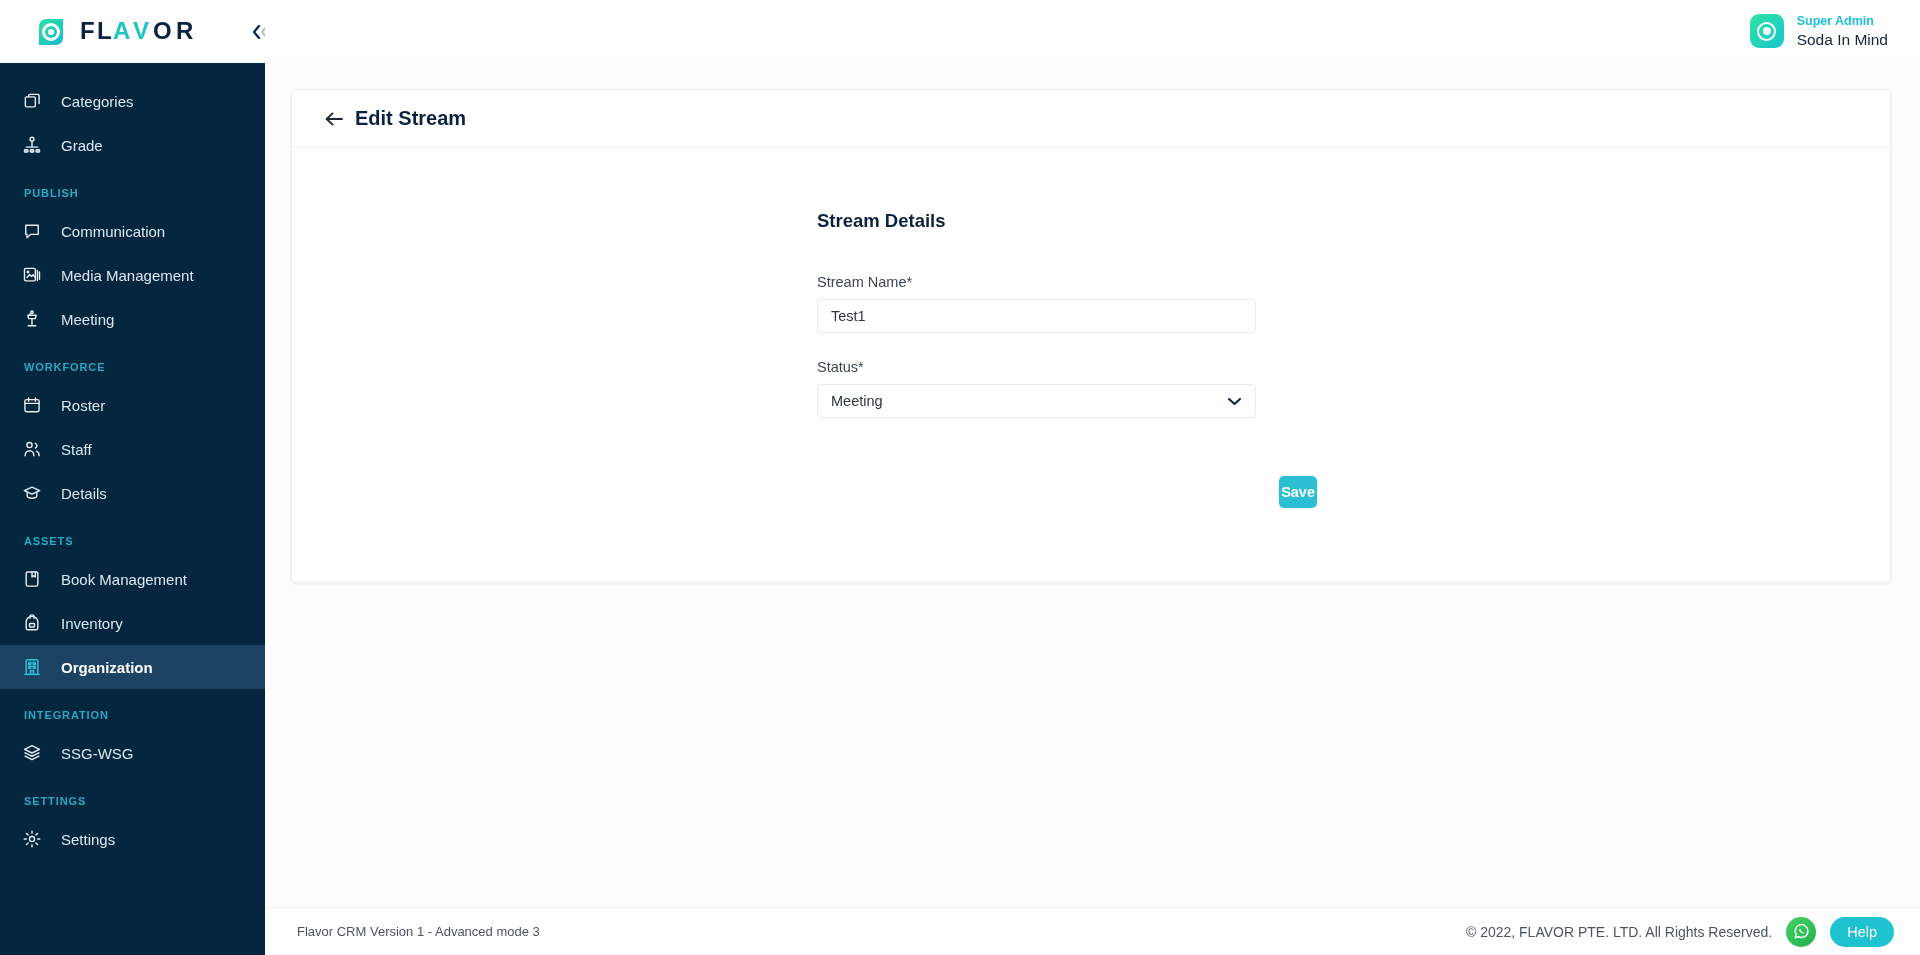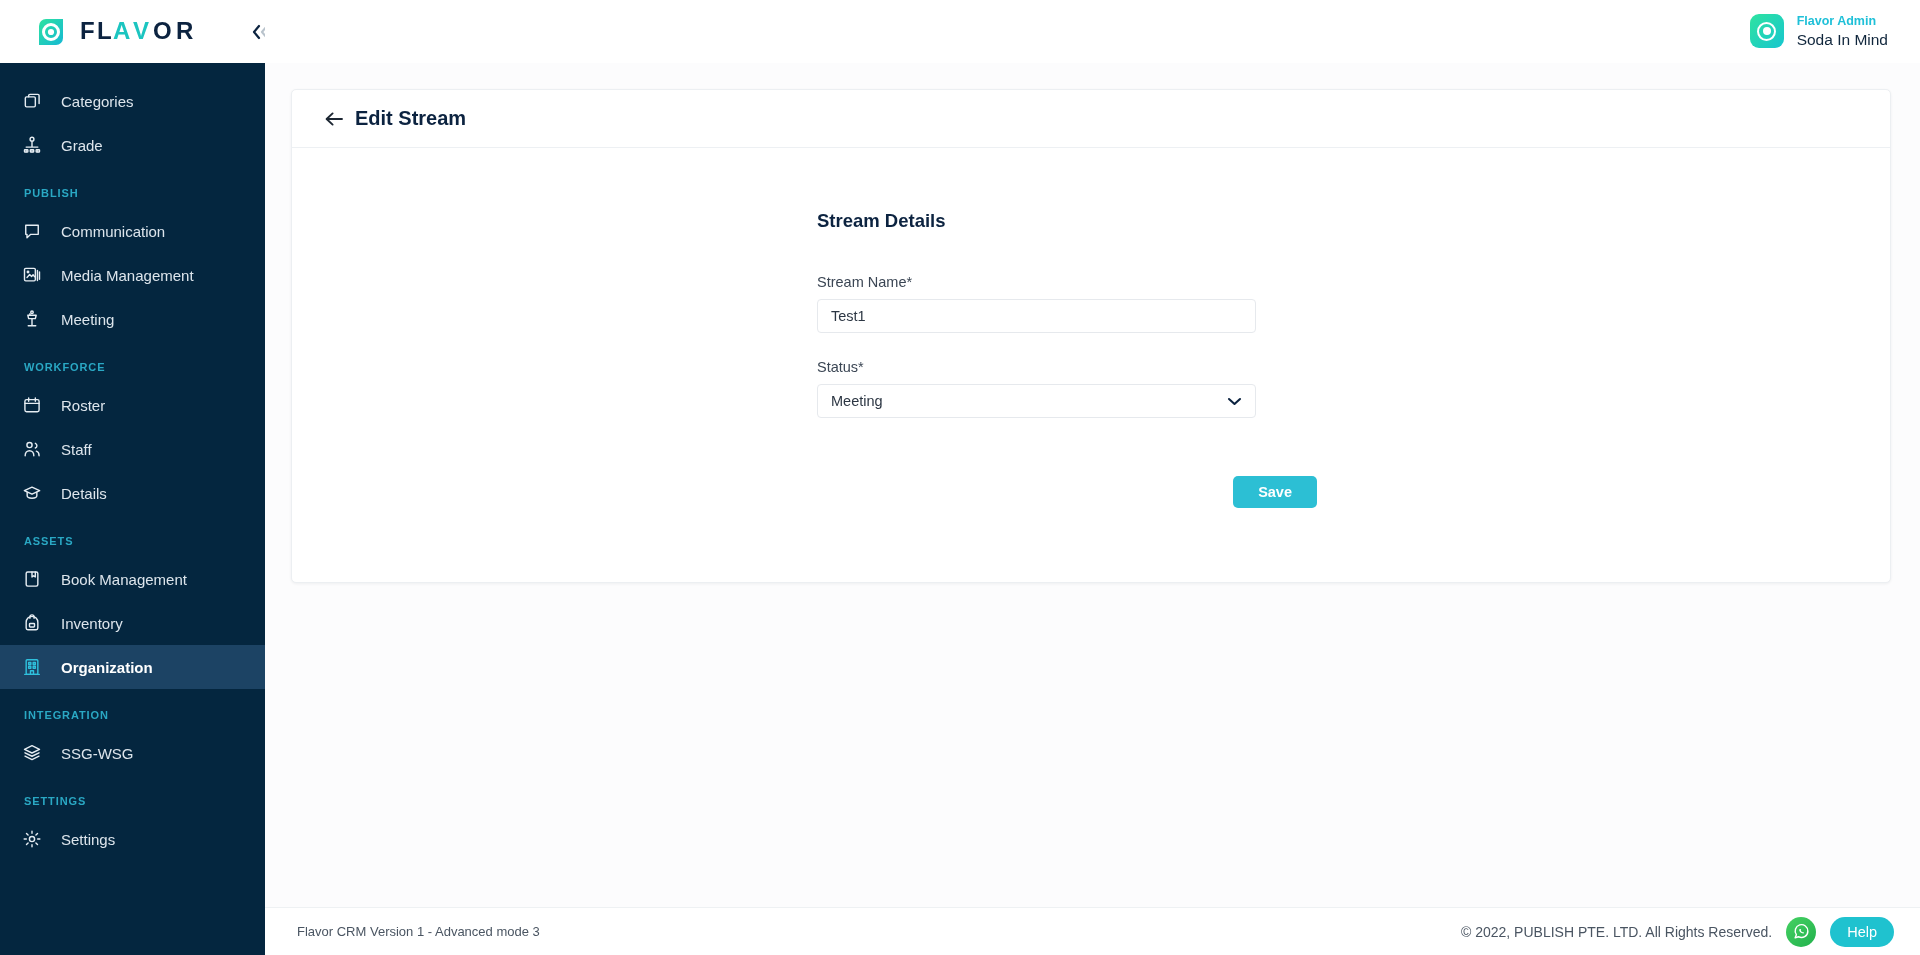--- a/index.html
+++ b/index.html
@@ -100,21 +100,21 @@
     border: 1px solid #e6e9ed; border-radius: 4px;
     background: #ffffff;
     display: flex; align-items: center; padding: 0 13px;
     color: #2c3643; font-size: 14.5px;
   }
   .field-control.select { justify-content: space-between; cursor: pointer; }
   .chev { display: flex; align-items: center; }
   .actions { width: 500px; margin-top: 58px; display: flex; justify-content: flex-end; }
   .save-btn {
     background: #2cbfd4; color: #ffffff; border: none;
-    border-radius: 5px; padding: 0 25px; height: 32px;
+    border-radius: 5px; padding: 0 2px; height: 32px;
     font-size: 14.5px; font-weight: 700; cursor: pointer;
     font-family: "Liberation Sans", sans-serif;
   }
 
   
   .footer {
     position: absolute; left: 265px; bottom: 0; width: calc(1920px - 265px); height: 48px;
     background: #ffffff; border-top: 1px solid #eef1f3;
     display: flex; align-items: center; justify-content: space-between;
     padding: 0 26px 0 32px;
@@ -316,21 +316,21 @@
   </aside>
 
   <header class="topbar">
     <div class="user-box">
       <span class="avatar">
         <span class="ring">
             <span class="dot"></span>
           </span>
       </span>
       <span class="user-text">
-        <div class="user-role">Flavor Admin</div>
+        <div class="user-role">Super Admin</div>
         <div class="user-name">Soda In Mind</div>
       </span>
     </div>
   </header>
 
   <main class="main">
     <section class="card">
       <div class="card-header">
         <span class="back-arrow">
           <svg width="20" height="18" viewBox="0 0 20 18" fill="none" stroke="#1d2733" stroke-width="1.9" stroke-linecap="round" stroke-linejoin="round">
@@ -368,21 +368,21 @@
             <button class="save-btn">Save</button>
           </div>
         </div>
       </div>
     </section>
   </main>
 
   <footer class="footer">
     <span class="footer-left">Flavor CRM Version 1 - Advanced mode 3</span>
     <span class="footer-right">
-      <span class="footer-copy">© 2022, PUBLISH PTE. LTD. All Rights Reserved.</span>
+      <span class="footer-copy">© 2022, FLAVOR PTE. LTD. All Rights Reserved.</span>
       <span class="wa-btn">
         <svg width="19" height="19" viewBox="0 0 24 24" fill="none" stroke="#ffffff" stroke-width="1.8" stroke-linecap="round" stroke-linejoin="round">
           <path d="M20 11.6a8 8 0 0 1-11.9 7L4 20l1.5-4a8 8 0 1 1 14.5-4.4z"></path>
           <path d="M9 9.3c0 3 2.3 5.3 5.2 5.3.6 0 .9-.5.7-1l-.6-1.1-1.4.5-1.9-2 .6-1.3-1-.8c-.5-.3-1.1 0-1.3.6z" fill="#ffffff" stroke="none"></path>
         </svg>
       </span>
       <span class="help-btn">Help</span>
     </span>
   </footer>
 </div>

